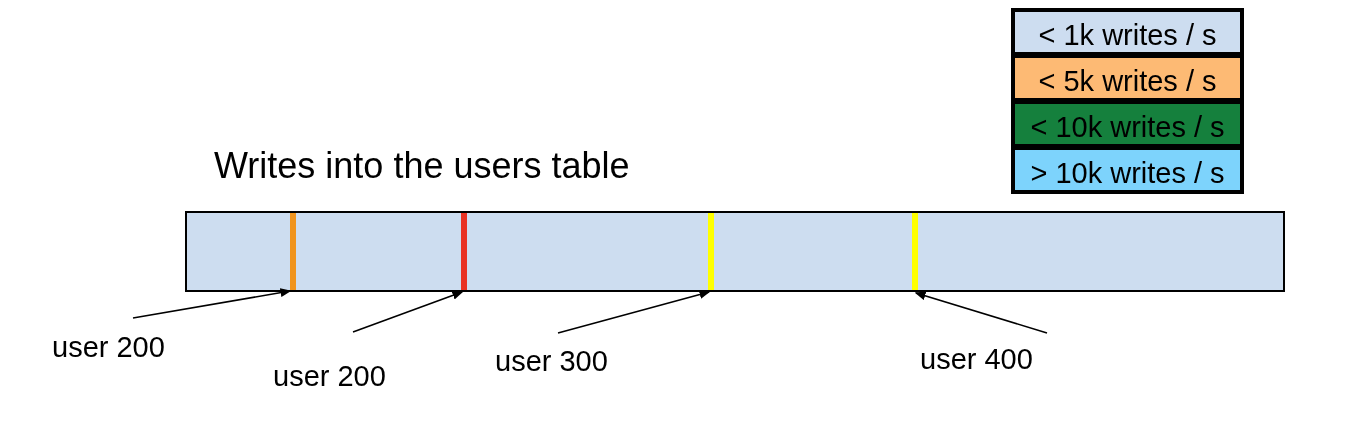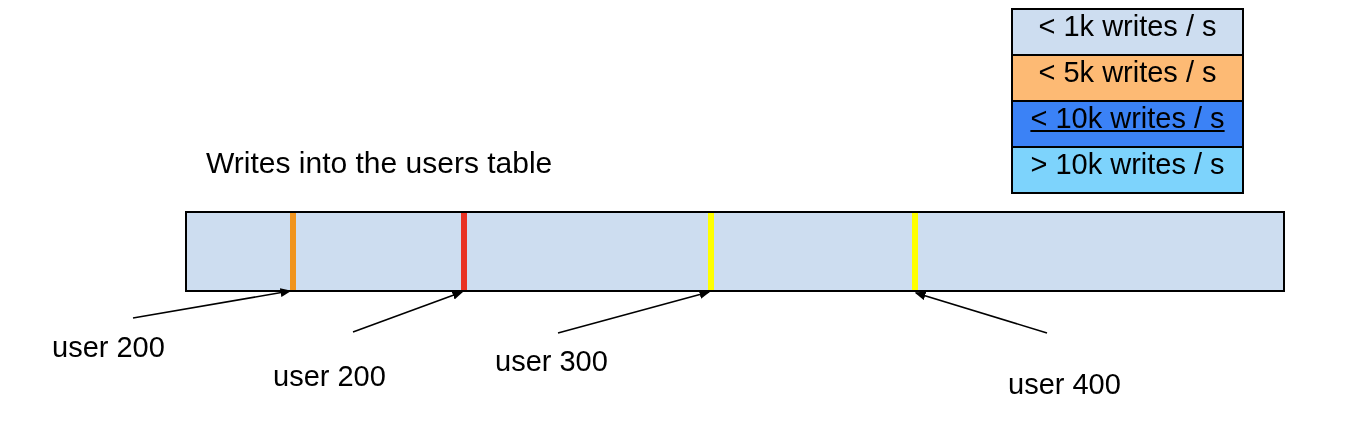--- a/index.html
+++ b/index.html
@@ -9,23 +9,23 @@
     height: 422px;
     position: relative;
     overflow: hidden;
     font-family: "Liberation Sans", sans-serif;
     color: #000000;
   }
   .canvas { position: absolute; inset: 0; }
 
   .diagram-title {
     position: absolute;
-    left: 206px;
+    left: 214px;
     top: 146px;
-    font-size: 30px;
+    font-size: 36px;
     line-height: 1.1;
     white-space: nowrap;
   }
 
   .users-bar {
     position: absolute;
     left: 185px;
     top: 211px;
     width: 1100px;
     height: 81px;
@@ -40,24 +40,24 @@
 
   .legend {
     position: absolute;
     left: 1011px;
     top: 8px;
     width: 233px;
   }
   .legend-row {
     width: 100%;
     height: 48px;
-    border: 2px solid #000000;
+    border: 4px solid #000000;
     margin-top: -2px;
     display: flex;
-    align-items: flex-start;
+    align-items: flex-end;
     justify-content: center;
     font-size: 29px;
     white-space: nowrap;
   }
   .legend-row:first-child { margin-top: 0; }
 
   .user-label {
     position: absolute;
     font-size: 29px;
     white-space: nowrap;
@@ -89,32 +89,32 @@
     <div class="partition-marker" style="background-color: rgb(255, 255, 0); left: 725px;"></div>
   </div>
 
   <div class="legend">
     <div class="legend-row" style="background-color: rgb(205, 221, 240);">
       <span>&lt; 1k writes / s</span>
     </div>
     <div class="legend-row" style="background-color: #fdba74;">
       <span>&lt; 5k writes / s</span>
     </div>
-    <div class="legend-row" style="background-color: #3b82f6; text-decoration: underline;">
+    <div class="legend-row" style="background-color: #15803d;">
       <span>&lt; 10k writes / s</span>
     </div>
     <div class="legend-row" style="background-color: #7dd3fc;">
       <span>&gt; 10k writes / s</span>
     </div>
   </div>
 
   <div class="user-label" style="left: 52px; top: 331px;">user 200</div>
   <div class="user-label" style="left: 273px; top: 360px;">user 200</div>
   <div class="user-label" style="left: 495px; top: 345px;">user 300</div>
-  <div class="user-label" style="left: 1008px; top: 343px; margin-top: 25px;">user 400</div>
+  <div class="user-label" style="left: 920px; top: 343px;">user 400</div>
 
   <svg id="arrows" viewBox="0 0 1350 422" xmlns="http://www.w3.org/2000/svg">
     <defs>
       <marker id="ah" markerWidth="11" markerHeight="9" refX="9.5" refY="4.5" orient="auto" markerUnits="userSpaceOnUse">
         <path d="M0,0 L11,4.5 L0,9 z" fill="#000000"></path>
       </marker>
     </defs>
   <line x1="133" y1="318" x2="290" y2="291" marker-end="url(#ah)"></line>
       <line x1="353" y1="332" x2="462" y2="292" marker-end="url(#ah)"></line>
       <line x1="558" y1="333" x2="709" y2="292" marker-end="url(#ah)"></line>

